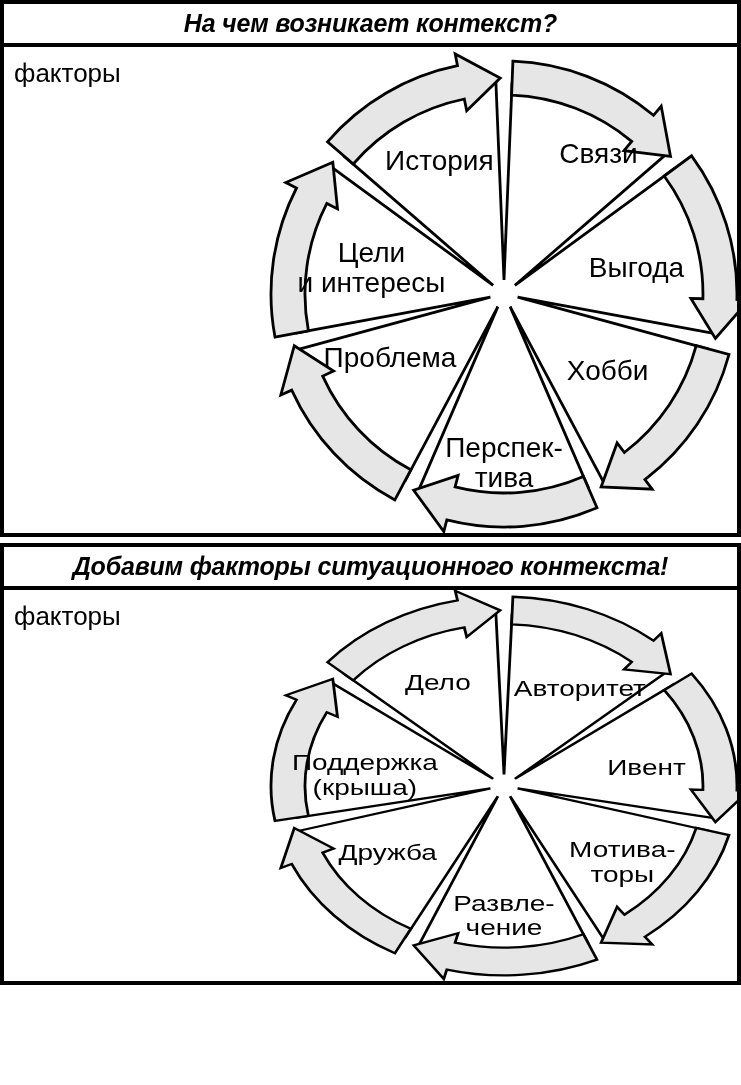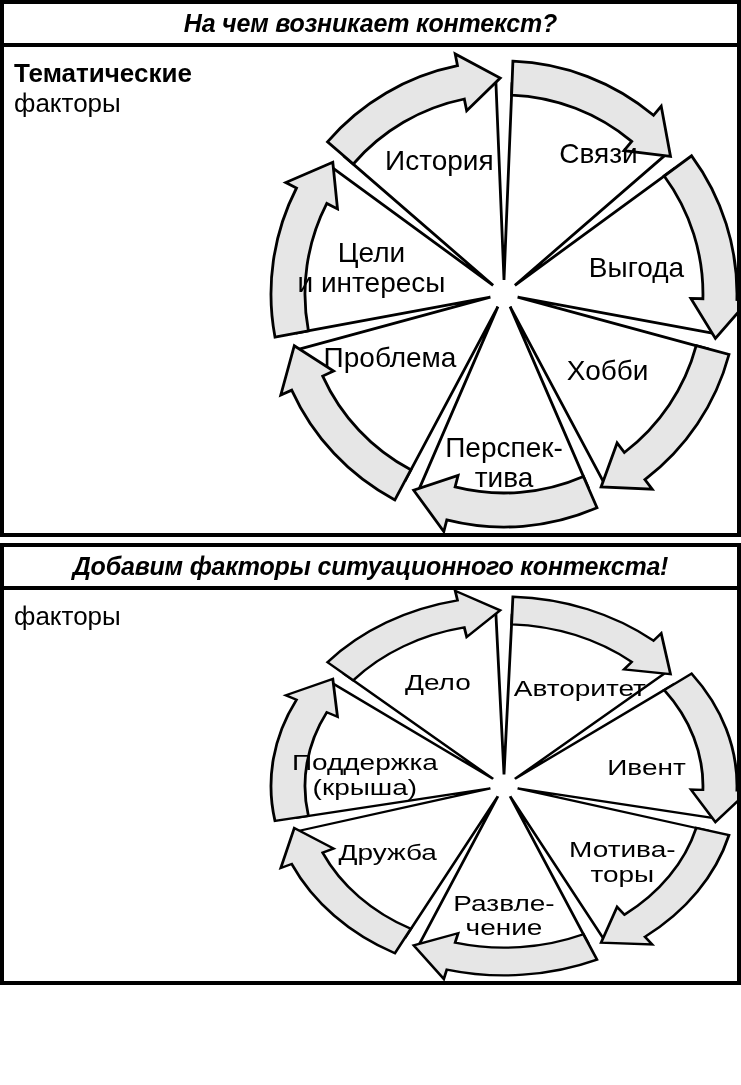--- a/index.html
+++ b/index.html
@@ -32,21 +32,20 @@
 </head>
 <body>
 
 <div class="page">
 
   <section class="panel panel-top">
     <header class="panel-header">
       <span>На чем возникает контекст?</span>
     </header>
     <div class="corner-label">
-      <div class="b">Тематические</div>
       <div>факторы</div>
     </div>
     <svg class="wheel" xmlns="http://www.w3.org/2000/svg" viewBox="0 0 733 529" preserveAspectRatio="none">
         <path d="M 491.9 78.2 L 500 276 L 508.1 78.2" fill="none" stroke="#000000" stroke-width="2.8" stroke-linejoin="miter"></path>
         <path d="M 660.6 151.6 L 510.9 281.3 L 670.7 164.3" fill="none" stroke="#000000" stroke-width="2.8" stroke-linejoin="miter"></path>
         <path d="M 708.3 329.2 L 513.6 293.1 L 704.7 345.1" fill="none" stroke="#000000" stroke-width="2.8" stroke-linejoin="miter"></path>
         <path d="M 599.2 477.3 L 506.1 302.6 L 584.6 484.4" fill="none" stroke="#000000" stroke-width="2.8" stroke-linejoin="miter"></path>
         <path d="M 415.4 484.4 L 493.9 302.6 L 400.8 477.3" fill="none" stroke="#000000" stroke-width="2.8" stroke-linejoin="miter"></path>
         <path d="M 295.3 345.1 L 486.4 293.1 L 291.7 329.2" fill="none" stroke="#000000" stroke-width="2.8" stroke-linejoin="miter"></path>
         <path d="M 329.3 164.3 L 489.1 281.3 L 339.4 151.6" fill="none" stroke="#000000" stroke-width="2.8" stroke-linejoin="miter"></path>

